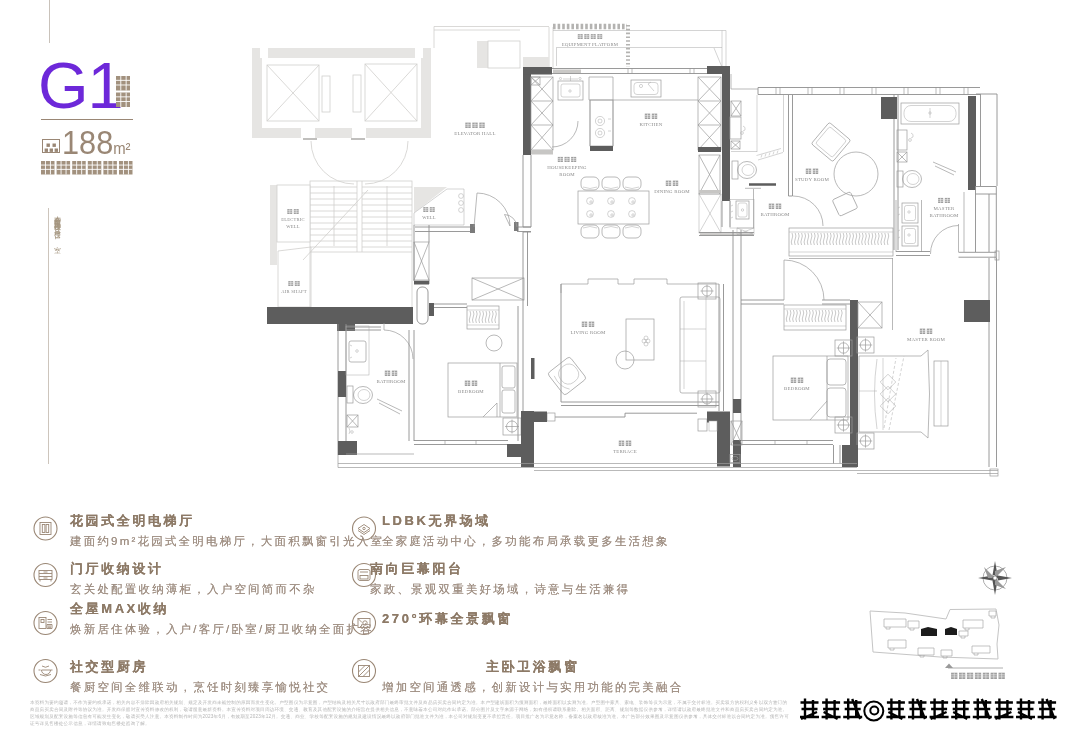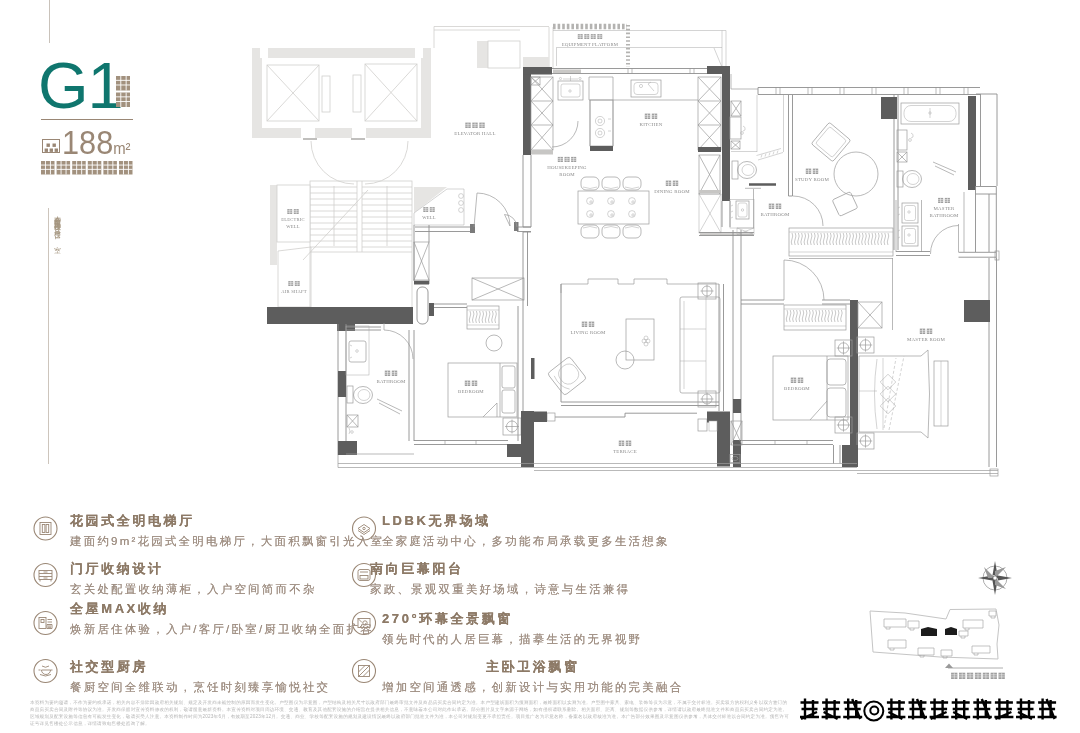--- a/index.html
+++ b/index.html
@@ -7,21 +7,21 @@
        font-family:"Liberation Sans",sans-serif;}
   .abs{position:absolute;}
   .ft-title{font-size:13px;font-weight:bold;color:#8d7a67;letter-spacing:2.6px;white-space:nowrap;text-shadow:0 0 0.6px #8d7a67;}
   .ft-desc{font-size:11.5px;color:#a09084;margin-top:3.5px;letter-spacing:2.2px;white-space:nowrap;text-shadow:0 0 0.5px #a09084;}
 </style>
 </head>
 <body>
 
 <div class="abs" style="left:48.5px;top:0;width:1px;height:43px;background:#c9c2ba;"></div>
 
-<div class="abs" style="left:38px;top:55px;width:120px;height:60px;color:#0f766e;">
+<div class="abs" style="left:38px;top:55px;width:120px;height:60px;color:#6d28d9;">
   <span class="abs" style="left:0;top:-7px;font-size:65px;letter-spacing:-1px;">G1</span>
   <span class="abs" style="left:78px;top:21px;"><svg width="14" height="31" viewBox="0 0 14 31">
         <g transform="translate(0,0.0)">
           <rect x="0" y="0" width="14.5" height="14.5" fill="#a2917e"></rect>
           <path d="M0,4.35 h14.5 M0,8.99 h14.5 M4.785,0 v14.5 M10.149999999999999,0 v14.5" stroke="#fff" stroke-width="0.9" fill="none"></path>
         </g>
         <g transform="translate(0,16.5)">
           <rect x="0" y="0" width="14.5" height="14.5" fill="#a2917e"></rect>
           <path d="M0,4.35 h14.5 M0,8.99 h14.5 M4.785,0 v14.5 M10.149999999999999,0 v14.5" stroke="#fff" stroke-width="0.9" fill="none"></path>
         </g>
@@ -655,21 +655,20 @@
       <div class="ft-desc">全家庭活动中心，多功能布局承载更多生活想象</div>
     </div>
 
   <div class="abs" style="left:336px;top:54px;">
       <div class="ft-title">南向巨幕阳台</div>
       <div class="ft-desc">家政、景观双重美好场域，诗意与生活兼得</div>
     </div>
 
   <div class="abs" style="left:348px;top:104px;">
       <div class="ft-title">270°环幕全景飘窗</div>
-      <div class="ft-desc">领先时代的人居巨幕，描摹生活的无界视野</div>
     </div>
 
   <div class="abs" style="left:348px;top:152px;text-align:center;">
       <div class="ft-title">主卧卫浴飘窗</div>
       <div class="ft-desc">增加空间通透感，创新设计与实用功能的完美融合</div>
     </div>
 </div>
 
 <div class="abs" style="left:30px;top:700px;width:760px;font-size:4.6px;line-height:6.9px;color:#b3b3b3;letter-spacing:0.2px;">
 本资料为要约邀请，不作为要约或承诺，相关内容不排除因政府相关规划、规定及开发商未能控制的原因而发生变化。户型图仅为示意图，户型结构及相关尺寸以政府部门最终审批文件及商品房买卖合同约定为准。本户型建筑面积为预测面积，最终面积以实测为准。户型图中家具、家电、装饰等仅为示意，不属于交付标准。买卖双方的权利义务以双方签订的商品房买卖合同及附件等协议为准。开发商保留对宣传资料修改的权利，敬请留意最新资料。本宣传资料对项目周边环境、交通、教育及其他配套设施的介绍旨在提供相关信息，不意味着本公司对此作出承诺。部分图片及文字来源于网络，如有侵权请联系删除。相关面积、距离、规划等数据仅供参考，详情请以政府最终批准文件和商品房买卖合同约定为准。区域规划及配套设施等信息有可能发生变化，敬请买受人注意。本资料制作时间为2023年6月，有效期至2023年12月。交通、商业、学校等配套设施的规划及建设情况最终以政府部门批准文件为准，本公司对规划变更不承担责任。项目推广名为示意名称，备案名以政府核准为准。本广告部分效果图及示意图仅供参考，具体交付标准以合同约定为准。预售许可证号详见售楼处公示信息，详情请致电售楼处咨询了解。</div>

